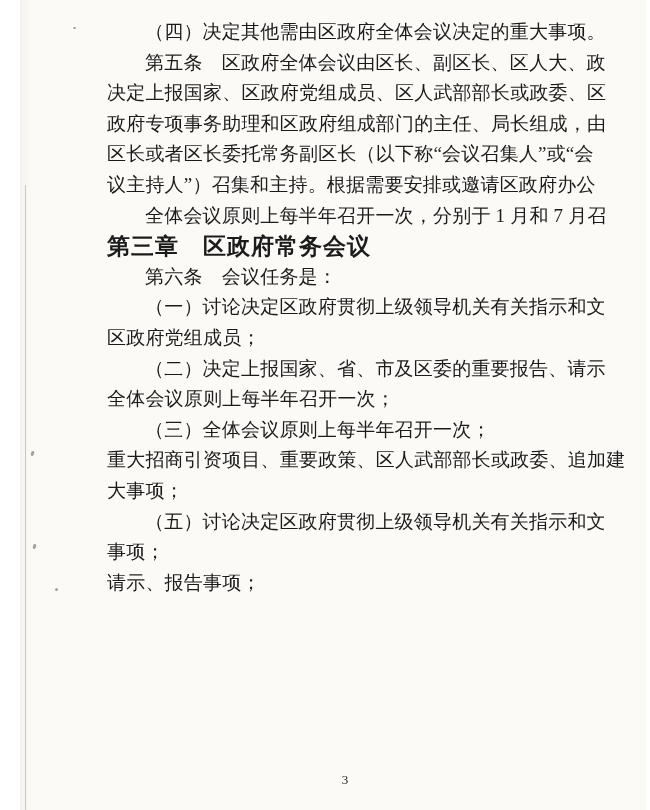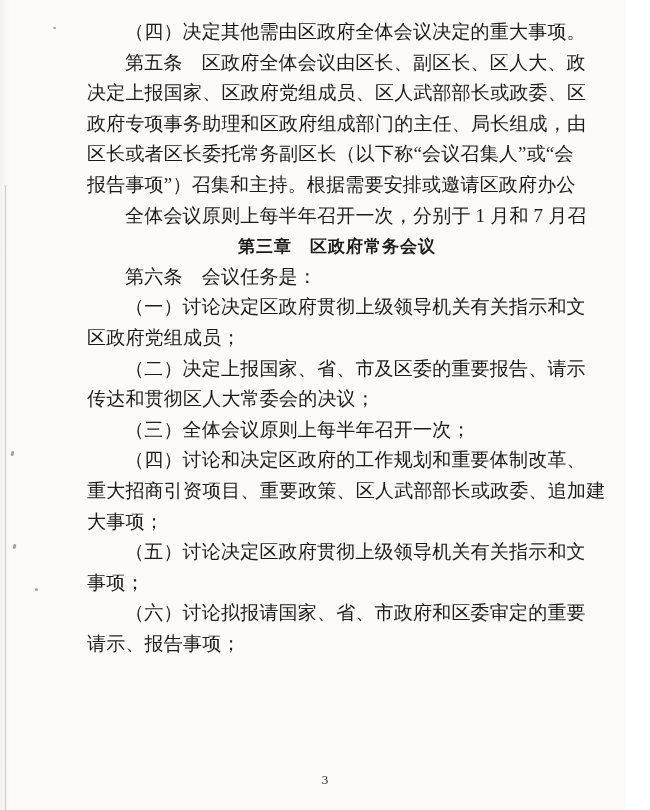--- a/index.html
+++ b/index.html
@@ -6,36 +6,36 @@
   .page{
     position:relative;
     width:626px;height:810px;
     background:#fbfaf7;
     background-image:
       linear-gradient(90deg, #f3f2ee 0px, #fbfaf7 10px),
       radial-gradient(ellipse at 55% 40%, #fdfcfa 0%, #faf9f5 70%, #f6f5f1 100%);
     overflow:hidden;
     font-family:"Liberation Serif","DejaVu Serif",serif;
     color:#1b1b1b;
+    margin-left:20px;
   }
   .text-block{
     position:absolute;
     left:87px;top:17px;width:500px;
     font-size:19px;
     line-height:30.6px;
     letter-spacing:0.2px;
   }
   .ln{white-space:nowrap;height:30.6px;}
   .ln.ind{padding-left:38px;}
   .ln.head{
     font-family:"DejaVu Sans","Liberation Sans",sans-serif;
     font-weight:bold;
-    text-align:center;
     padding-left:0;
-    font-size:17px;
+    font-size:23px;
     letter-spacing:1px;
   }
   .page-number{
     position:absolute;
     left:0;top:772px;width:650px;
     text-align:center;
     font-size:13px;
     color:#222;
   }
   
@@ -62,33 +62,31 @@
   <div class="speck sp3"></div>
   <div class="speck sp4"></div>
   <div class="speck sp5"></div>
 
   <div class="text-block">
     <div class="ln ind">（四）决定其他需由区政府全体会议决定的重大事项。</div>
     <div class="ln ind">第五条　区政府全体会议由区长、副区长、区人大、政</div>
     <div class="ln">决定上报国家、区政府党组成员、区人武部部长或政委、区</div>
     <div class="ln">政府专项事务助理和区政府组成部门的主任、局长组成，由</div>
     <div class="ln">区长或者区长委托常务副区长（以下称“会议召集人”或“会</div>
-    <div class="ln">报告事项”）召集和主持。根据需要安排或邀请区政府办公</div>
+    <div class="ln">议主持人”）召集和主持。根据需要安排或邀请区政府办公</div>
     <div class="ln ind">全体会议原则上每半年召开一次，分别于 1 月和 7 月召</div>
     <div class="ln head">第三章　区政府常务会议</div>
     <div class="ln ind">第六条　会议任务是：</div>
     <div class="ln ind">（一）讨论决定区政府贯彻上级领导机关有关指示和文</div>
     <div class="ln">区政府党组成员；</div>
     <div class="ln ind">（二）决定上报国家、省、市及区委的重要报告、请示</div>
-    <div class="ln">传达和贯彻区人大常委会的决议；</div>
+    <div class="ln">全体会议原则上每半年召开一次；</div>
     <div class="ln ind">（三）全体会议原则上每半年召开一次；</div>
-    <div class="ln ind">（四）讨论和决定区政府的工作规划和重要体制改革、</div>
     <div class="ln">重大招商引资项目、重要政策、区人武部部长或政委、追加建</div>
     <div class="ln">大事项；</div>
     <div class="ln ind">（五）讨论决定区政府贯彻上级领导机关有关指示和文</div>
     <div class="ln">事项；</div>
-    <div class="ln ind">（六）讨论拟报请国家、省、市政府和区委审定的重要</div>
     <div class="ln">请示、报告事项；</div>
   </div>
 
   <div class="page-number">3</div>
 
 </div>
 
 </body></html>

